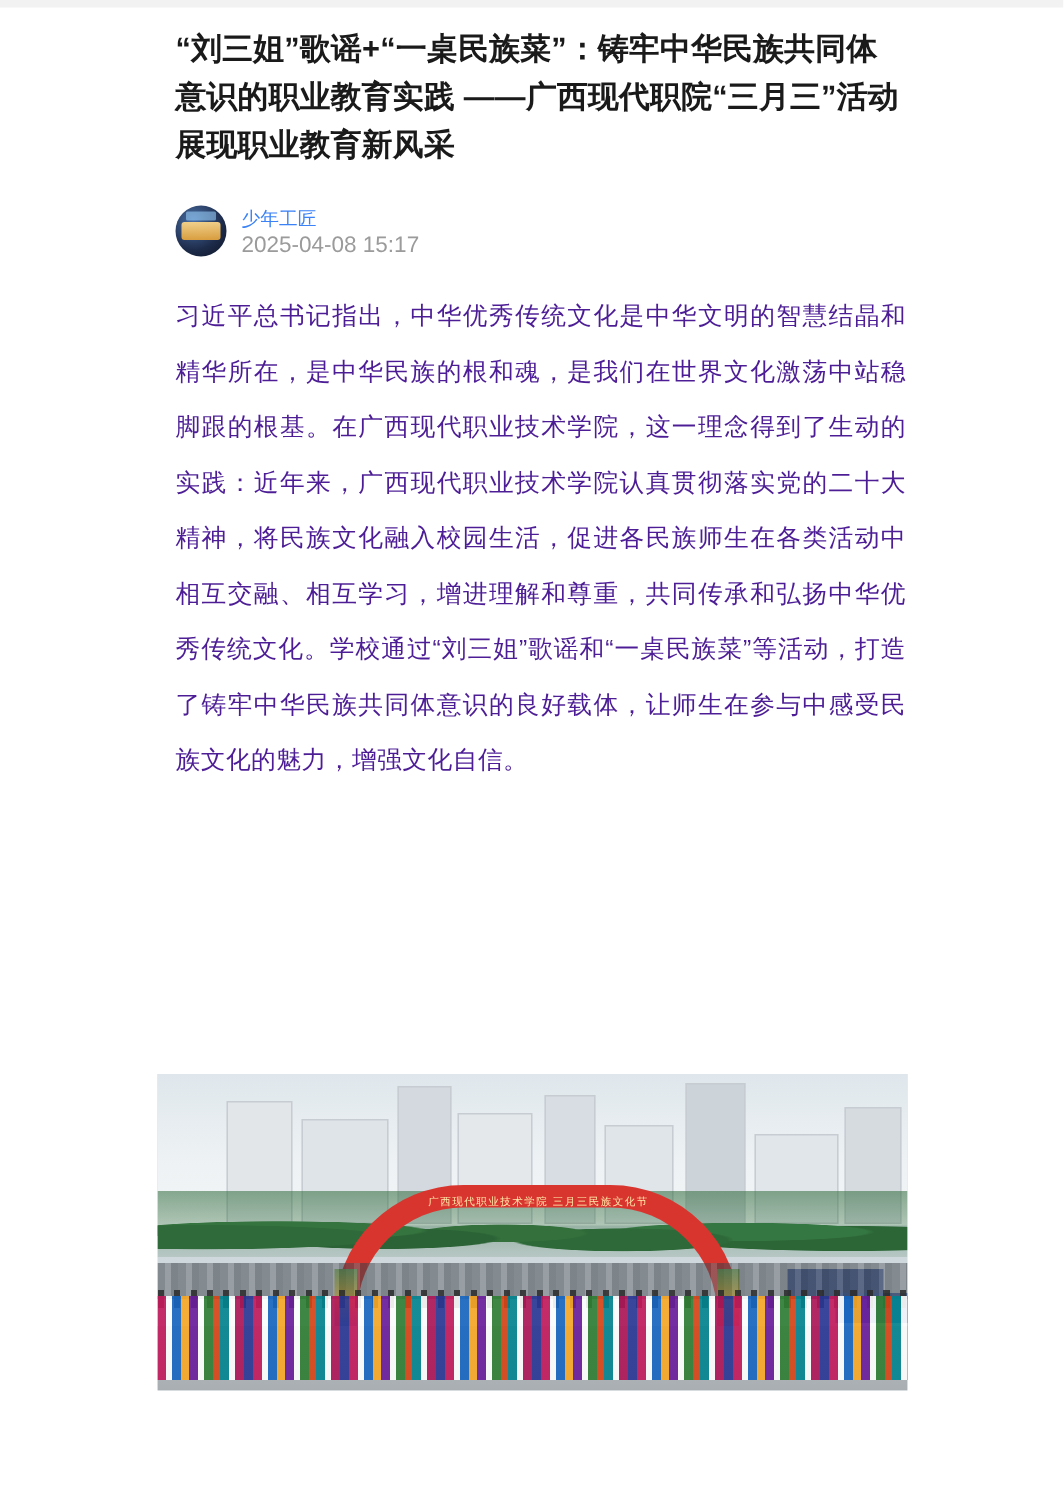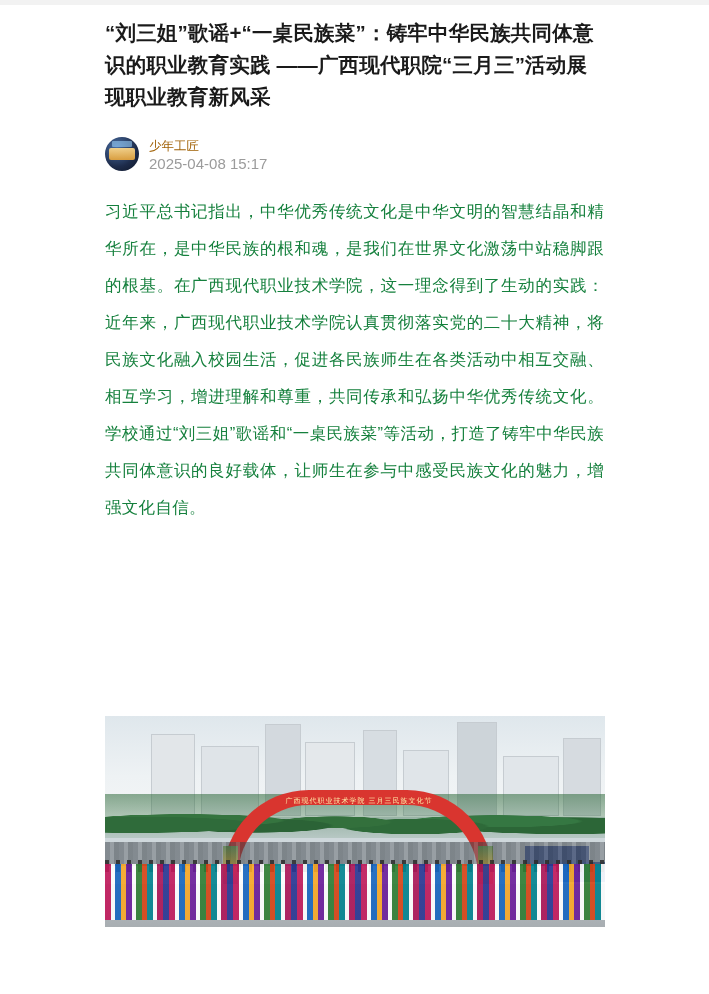--- a/index.html
+++ b/index.html
@@ -16,20 +16,21 @@
     overflow: hidden;
     position: relative;
   }
   .top-bar {
     width: 100%;
     height: 5px;
     background: #f2f2f2;
   }
   .article {
     padding: 12px 105px 0 105px;
+    margin-left: 12px;
   }
   .headline {
     font-size: 20.5px;
     line-height: 32px;
     font-weight: bold;
     color: #1a1a1a;
     letter-spacing: 0.2px;
     margin: 0 0 24px 0;
   }
   .byline {
@@ -69,33 +70,33 @@
     opacity: 0.55;
     border-radius: 1px;
   }
   .byline-text {
     display: flex;
     flex-direction: column;
     justify-content: center;
   }
   .author {
     font-size: 12.5px;
-    color: #a16207;
+    color: #3b82f6;
     line-height: 16px;
   }
   .timestamp {
     font-size: 15px;
     color: #9b9b9b;
     line-height: 15px;
     margin-top: 2px;
   }
   .body-text {
     font-size: 16.5px;
     line-height: 37px;
-    color: #15803d;
+    color: #4c1d95;
     text-align: justify;
     letter-spacing: 0.3px;
     margin: 0;
   }
   .figure {
     position: absolute;
     left: 105px;
     top: 716px;
     width: 500px;
     height: 211px;

